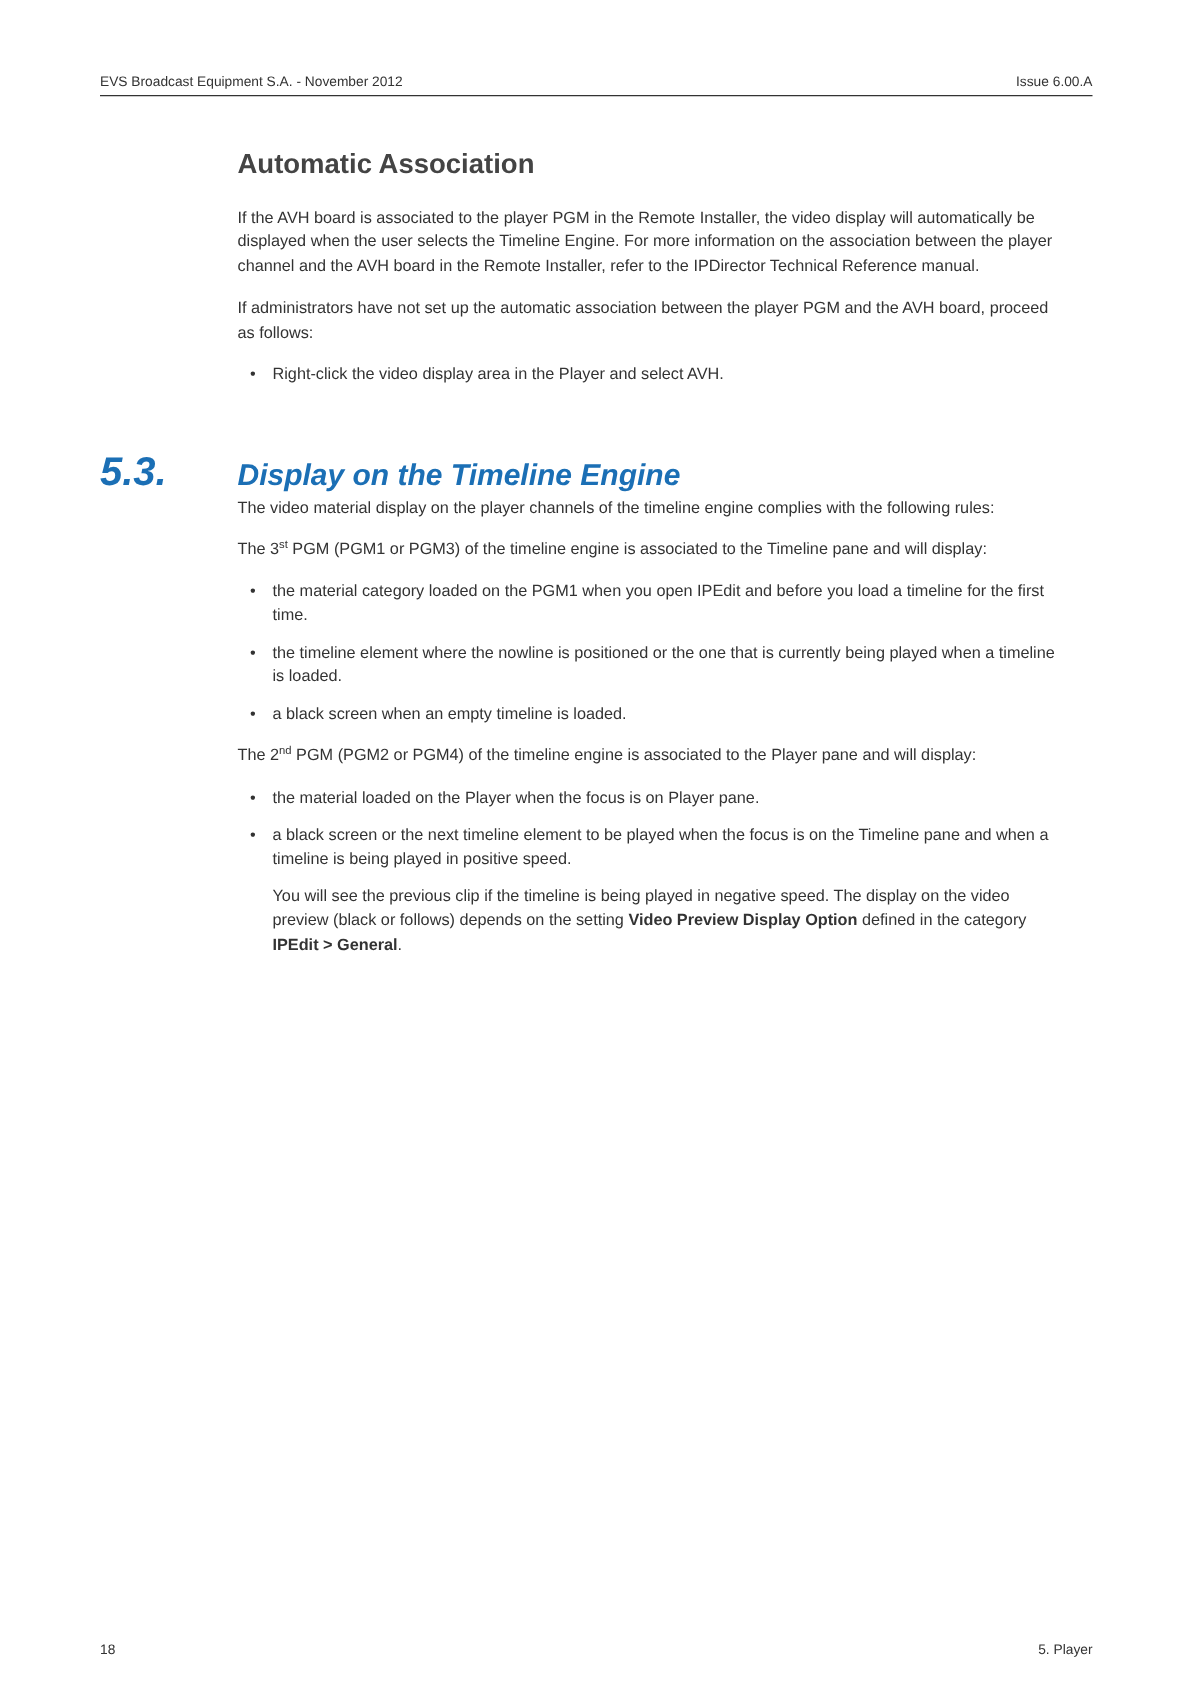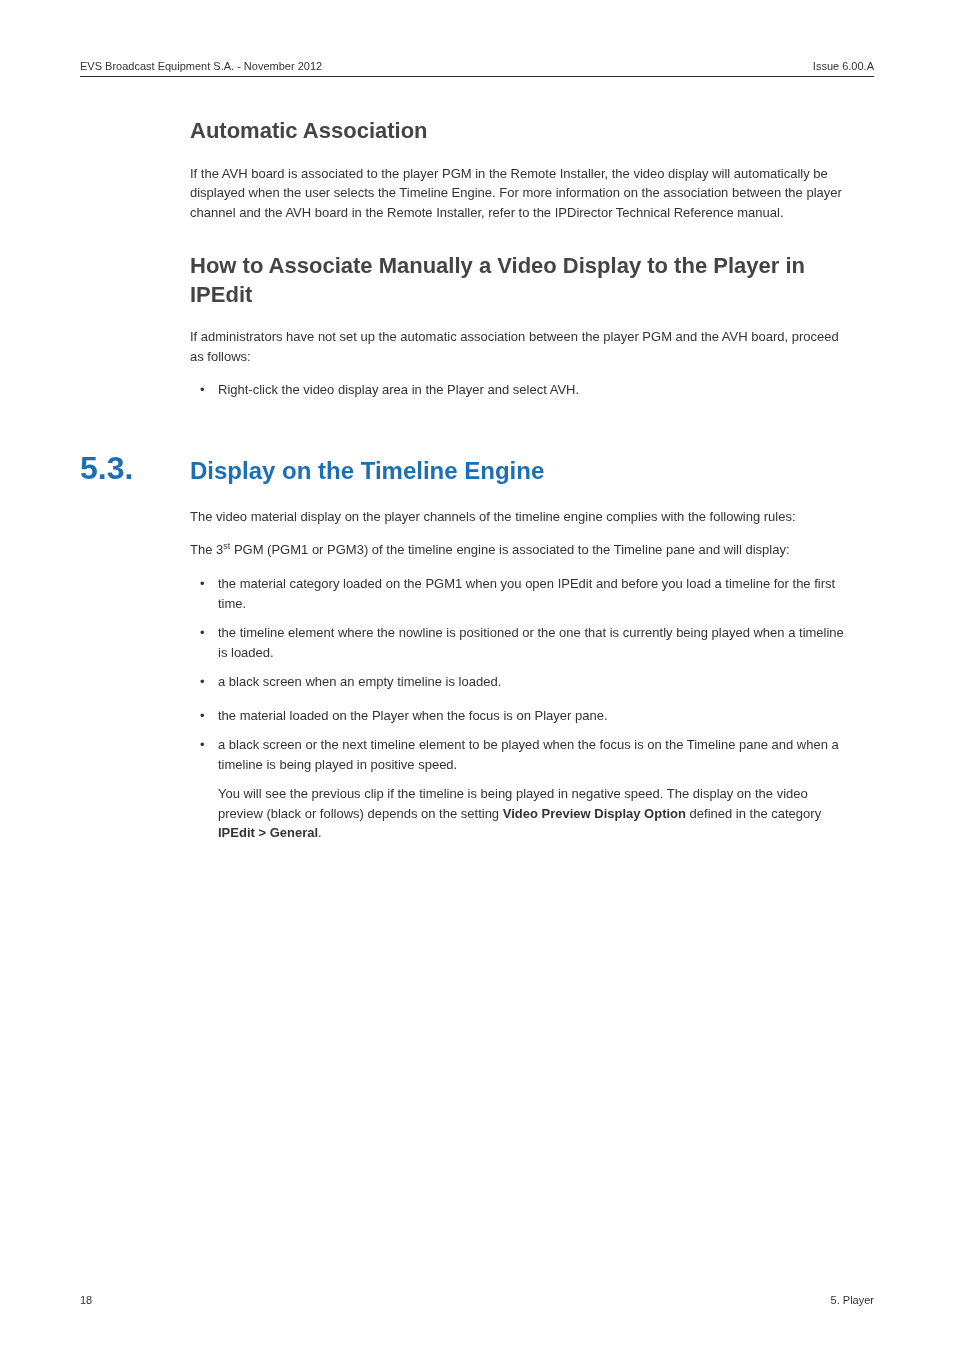--- a/index.html
+++ b/index.html
@@ -26,22 +26,22 @@
     color: #333;
   }
   .content {
     margin-left: 110px;
     margin-right: 20px;
   }
   .h1-row {
     display: flex;
     align-items: baseline;
     margin-top: 50px;
-    margin-bottom: 20px;
     margin-left: -110px;
+    font-style: italic;
   }
   .h1-number {
     color: #1b6fb5;
     font-size: 32px;
     font-weight: bold;
     width: 110px;
     flex-shrink: 0;
   }
   .h1-title {
     color: #1b6fb5;
@@ -80,21 +80,21 @@
     position: absolute;
     left: 10px;
     top: 0;
   }
   sup {
     font-size: 9px;
     vertical-align: super;
   }
   .footer {
     position: absolute;
-    bottom: 44px;
+    bottom: 24px;
     left: 80px;
     right: 80px;
     display: flex;
     justify-content: space-between;
     font-size: 11px;
     color: #333;
   }
   strong { font-weight: bold; }
 </style>
 </head>
@@ -105,21 +105,20 @@
   <div class="header-bar">
     <span>EVS Broadcast Equipment S.A.  - November 2012</span>
     <span>Issue 6.00.A</span>
   </div>
 
   <div class="content">
 
     <div class="h2-title">Automatic Association</div>
     <p>If the AVH board is associated to the player PGM in the Remote Installer, the video display will automatically be displayed when the user selects the Timeline Engine. For more information on the association between the player channel and the AVH board in the Remote Installer, refer to the IPDirector Technical Reference manual.</p>
 
-    <div class="h2-title">How to Associate Manually a Video Display to the Player in IPEdit</div>
     <p>If administrators have not set up the automatic association between the player PGM and the AVH board, proceed as follows:</p>
     <ul>
       <li>Right-click the video display area in the Player and select AVH.</li>
     </ul>
 
     <div class="h1-row">
       <span class="h1-number">5.3.</span>
       <span class="h1-title">Display on the Timeline Engine</span>
     </div>
 
@@ -128,20 +127,23 @@
     <p>
       <span>The 3</span><sup>st</sup><span> PGM (PGM1 or PGM3) of the timeline engine is associated to the Timeline pane and will display:</span>
     </p>
 
     <ul>
       <li>the material category loaded on the PGM1 when you open IPEdit and before you load a timeline for the first time.</li>
       <li>the timeline element where the nowline is positioned or the one that is currently being played when a timeline is loaded.</li>
       <li>a black screen when an empty timeline is loaded.</li>
     </ul>
 
+    <p>
+      <span>The 2</span><sup>nd</sup><span> PGM (PGM2 or PGM4) of the timeline engine is associated to the Player pane and will display:</span>
+    </p>
 
     <ul>
       <li>the material loaded on the Player when the focus is on Player pane.</li>
       <li>
         <span>a black screen or the next timeline element to be played when the focus is on the Timeline pane and when a timeline is being played in positive speed.</span>
         <p style="margin-top:10px; margin-bottom:0;">
           <span>You will see the previous clip if the timeline is being played in negative speed. The display on the video preview (black or follows) depends on the setting </span><strong>Video Preview Display Option</strong><span> defined in the category </span><strong>IPEdit &gt; General</strong><span>.</span>
         </p>
       </li>
     </ul>

